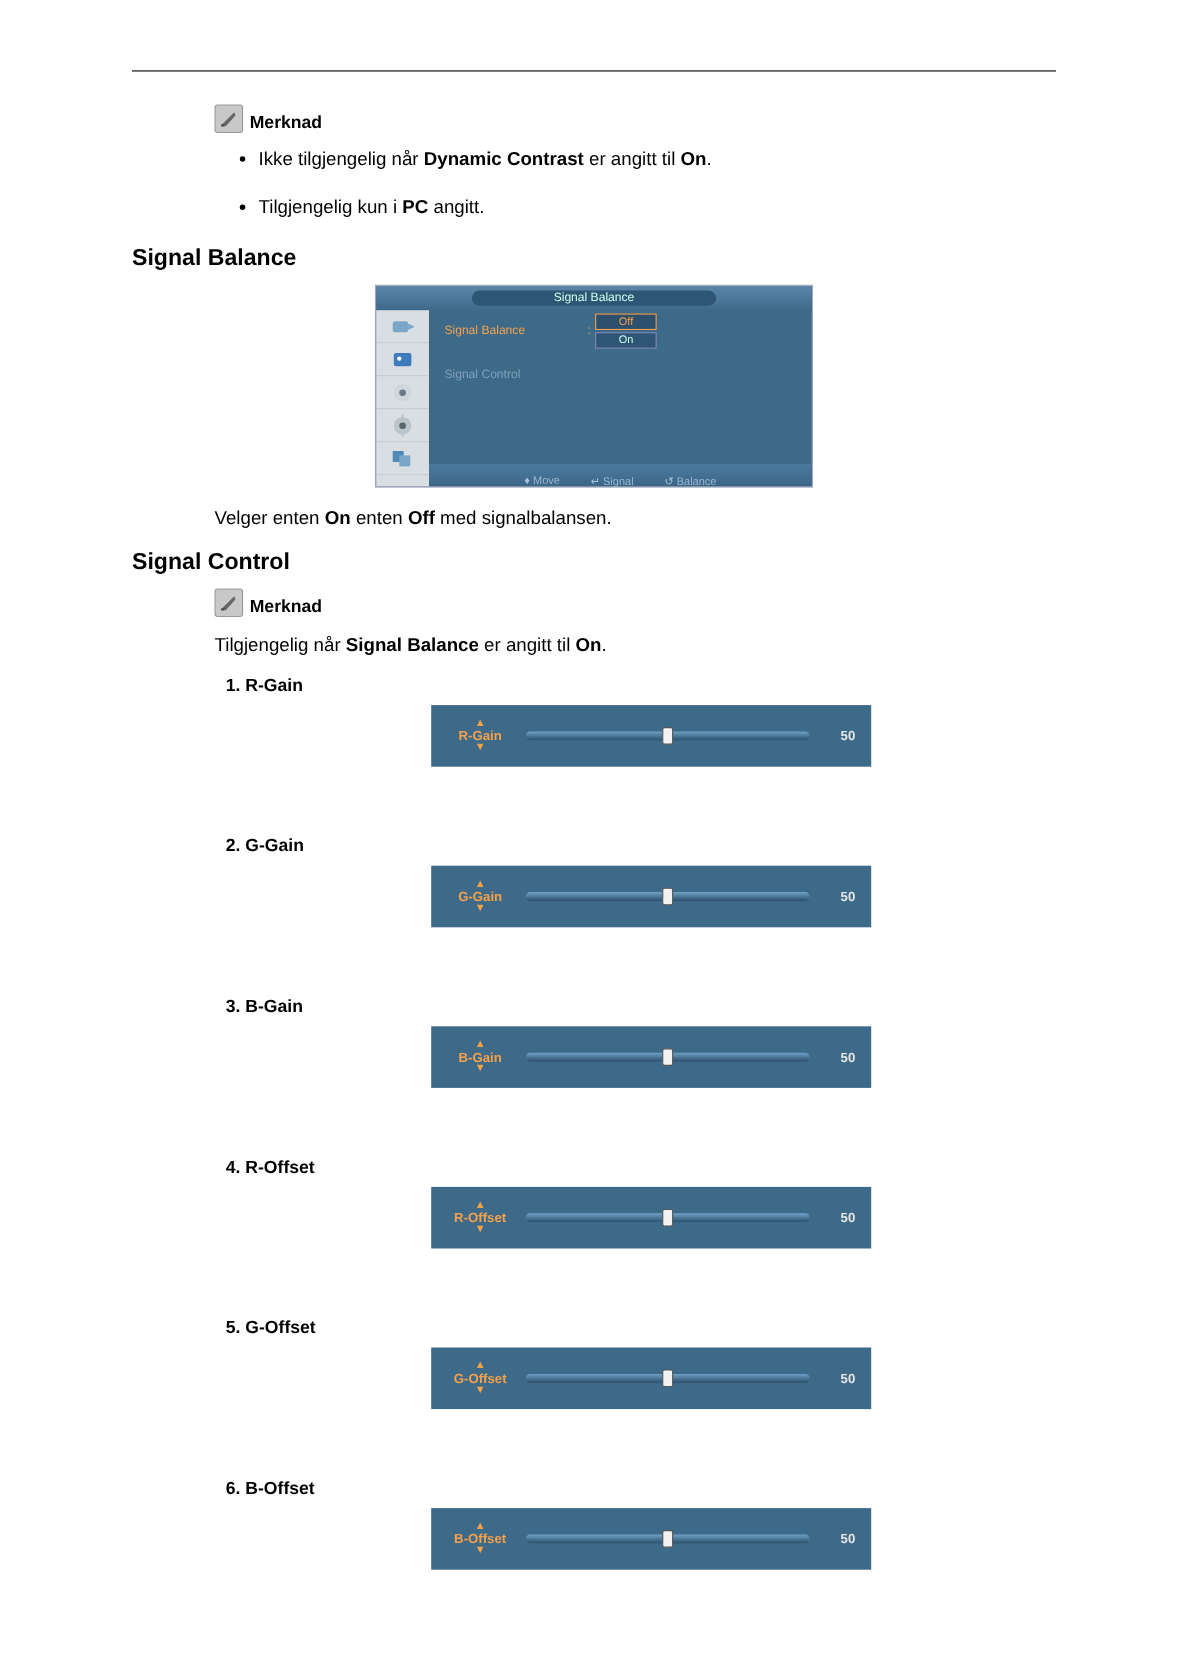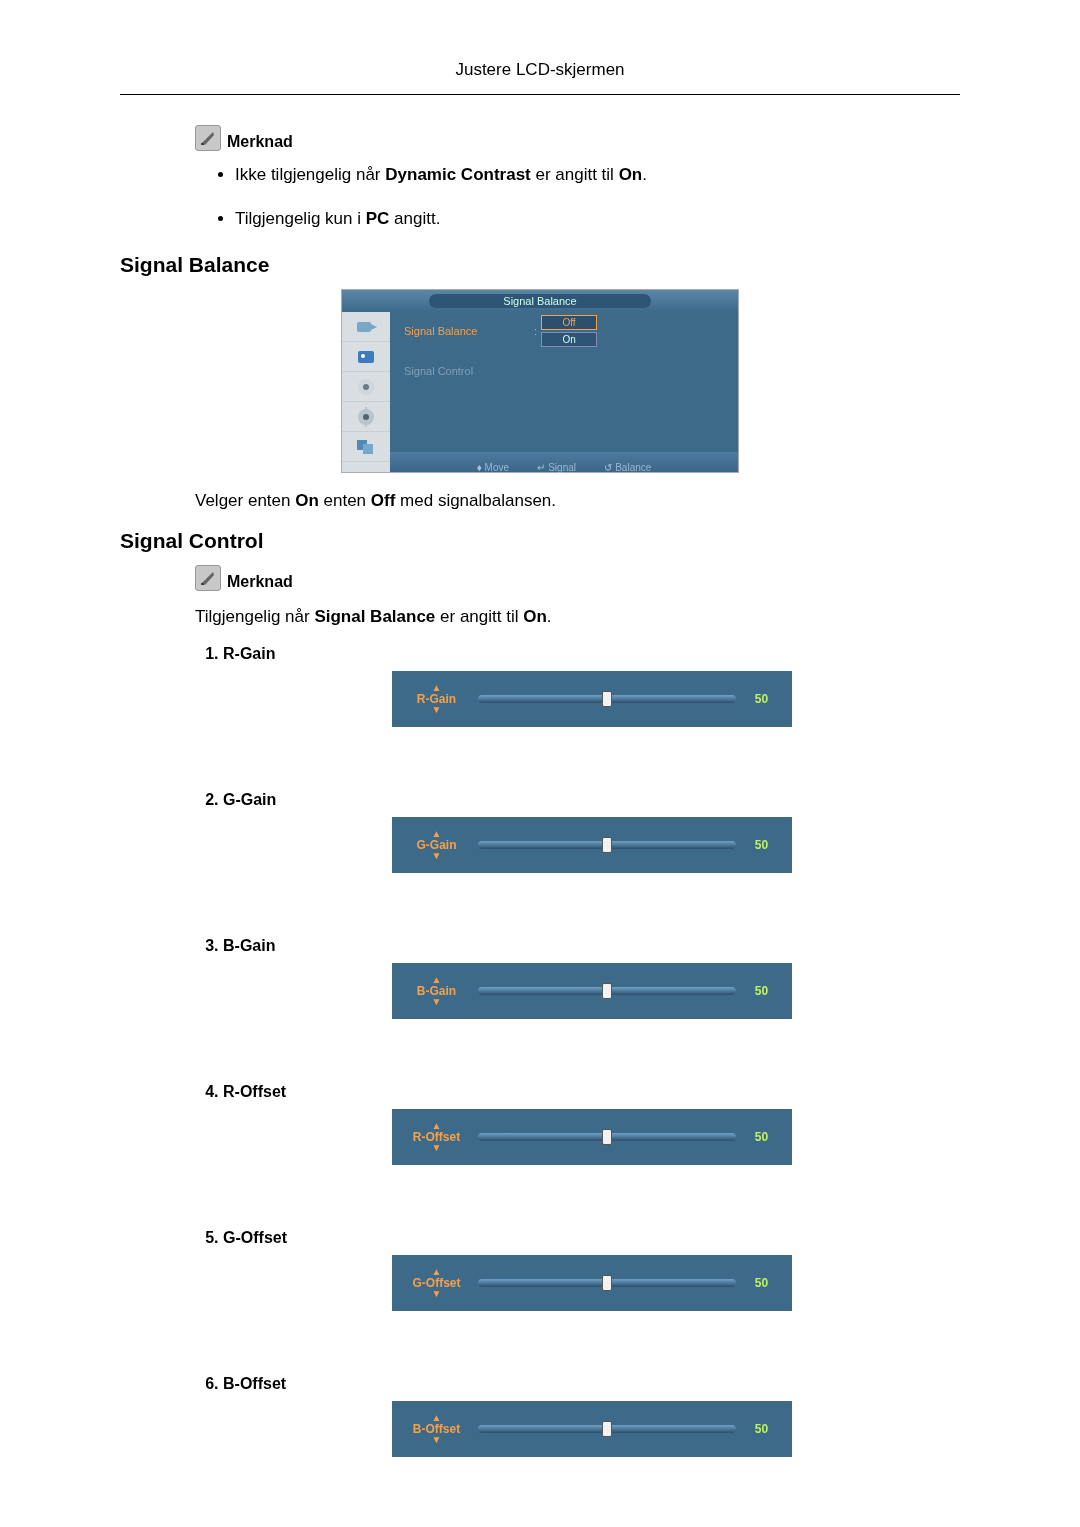--- a/index.html
+++ b/index.html
@@ -157,35 +157,32 @@
   .slider-thumb {
     position:absolute; top:-4px;
     width: 10px; height: 16px;
     background: #f2f2f2;
     border: 1px solid #555;
     border-radius: 2px;
     left: 50%;
     transform: translateX(-50%);
   }
   .slider-val {
-    width: 32px; text-align:center;
-    color:#bef264;
+    width: 32px; text-align:right;
+    color:#e5e5e5;
   }
 
   
   svg { display:block; }
 </style>
 </head>
 <body>
 
 <div class="page">
 
-  <div class="header">
-    <span>Justere LCD-skjermen</span>
-  </div>
   <hr class="hr">
 
   <div class="note-block">
     <div class="note-head">
       <span class="note-icon">
         <svg width="18" height="18" viewBox="0 0 18 18">
             <path d="M3 14 L14 3 L15 6 L6 16 Z" fill="#666"></path>
             <rect x="2" y="14" width="3" height="2" fill="#444"></rect>
           </svg>
       </span>

